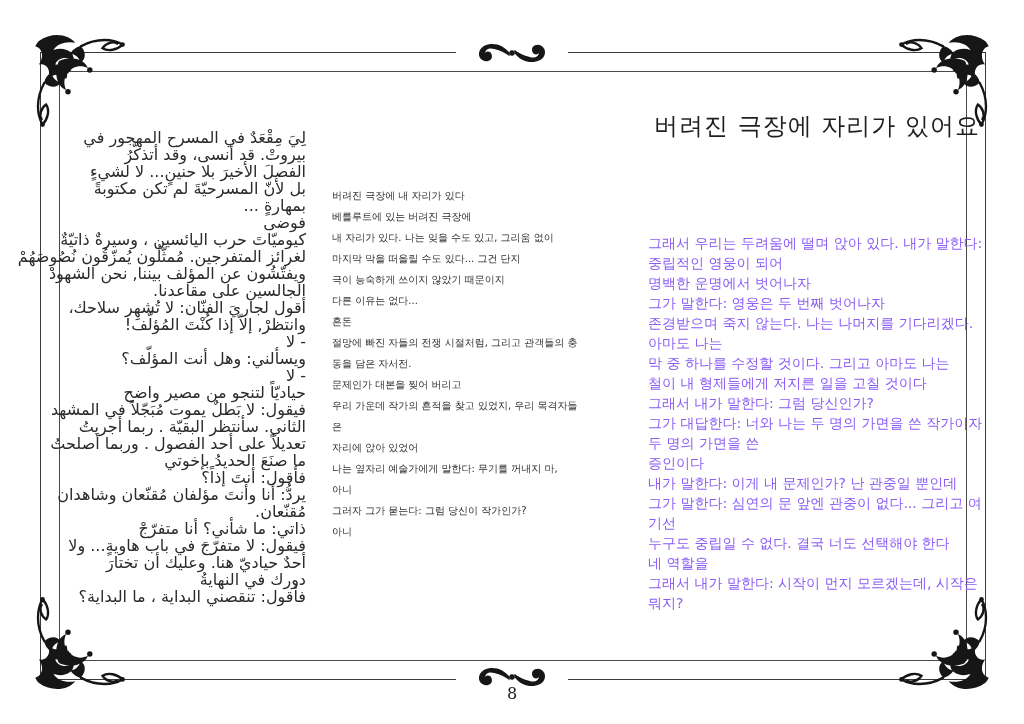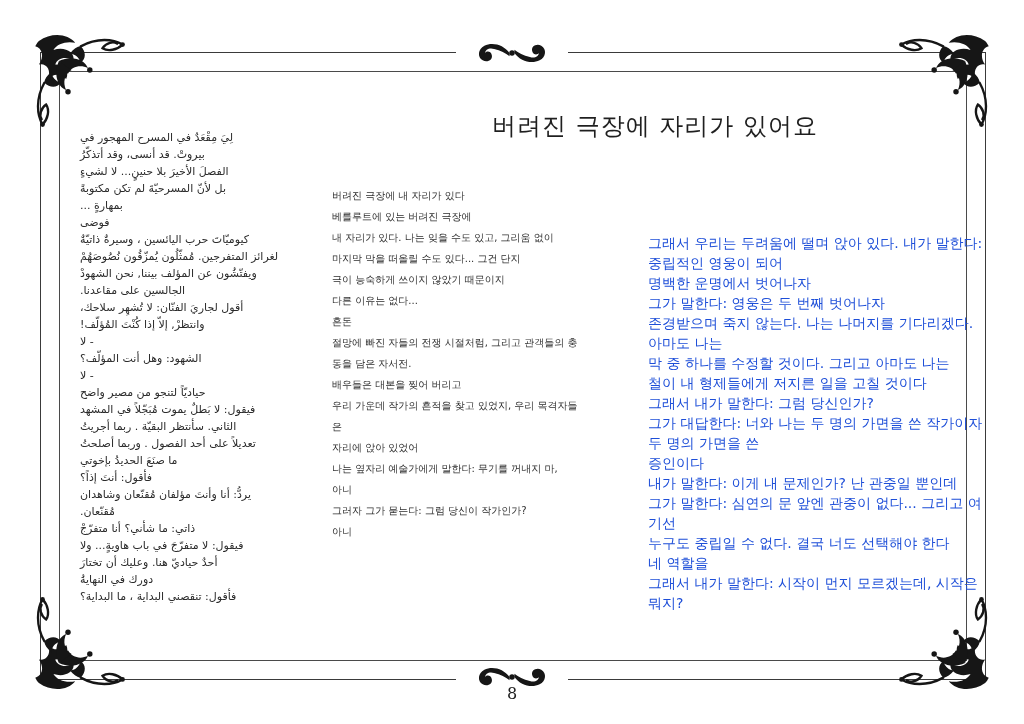--- a/index.html
+++ b/index.html
@@ -29,37 +29,37 @@
   .center-orn{
     position:absolute;left:456px;width:112px;height:26px;background:#ffffff;
   }
   .center-orn svg{width:100%;height:100%;display:block;}
   .center-orn.top{top:40px;}
   .center-orn.bottom{top:664px;}
 
   
   .title{
     position:absolute;left:330px;top:110px;width:650px;margin:0;
-    text-align:center;font-size:24px;font-weight:500;color:#1f1f1f;
+    text-align:right;font-size:24px;font-weight:500;color:#1f1f1f;
     letter-spacing:1px;
   }
   .col{position:absolute;}
   .col .tline{white-space:nowrap;}
   .col-arabic{
     left:80px;top:129px;width:226px;
-    direction:rtl;text-align:left;
-    font-size:11px;line-height:17px;color:#2b2b2b;
+    direction:rtl;text-align:right;
+    font-size:16px;line-height:17px;color:#2b2b2b;
   }
   .col-k-mid{
     left:332px;top:185px;width:300px;
     font-size:10px;line-height:21px;color:#2e2e2e;
   }
   .col-k-right{
     left:648px;top:233px;width:312px;
-    font-size:14px;line-height:20px;color:#1d4ed8;
+    font-size:14px;line-height:20px;color:#8b5cf6;
   }
   .pagenum{
     position:absolute;left:0;top:684px;width:1024px;text-align:center;
     font-family:"DejaVu Serif","Liberation Serif",serif;
     font-size:16px;color:#222;
   }
 </style>
 </head>
 <body>
 
@@ -140,21 +140,21 @@
       <div class="tline">بل لأنّ المسرحيّةَ لم تكن مكتوبةً</div>
       <div class="tline">بمهارةٍ ...</div>
       <div class="tline">فوضى</div>
       <div class="tline">كيوميّاتَ حرب اليائسين ، وسيرةٌ ذاتيّةٌ</div>
       <div class="tline">لغرائز المتفرجين. مُمثّلُون يُمزّقُون نُصُوصَهُمْ</div>
       <div class="tline">ويفتّشُون عن المؤلف بيننا, نحن الشهودْ</div>
       <div class="tline">الجالسين على مقاعدنا.</div>
       <div class="tline">أقول لجاريَ الفنّان: لا تُشهِر سلاحك،</div>
       <div class="tline">وانتظرْ, إلاّ إذا كُنْتَ المُؤلّف!</div>
       <div class="tline">- لا</div>
-      <div class="tline">الشهود: وهل أنت المؤلّف؟</div>
+      <div class="tline">ويسألني: وهل أنت المؤلّف؟</div>
       <div class="tline">- لا</div>
       <div class="tline">حياديّاً لتنجو من مصير واضح</div>
       <div class="tline">فيقول: لا بَطلٌ يموت مُبَجّلاً في المشهد</div>
       <div class="tline">الثاني. سأنتظر البقيّة . ربما أجريتُ</div>
       <div class="tline">تعديلاً على أحد الفصول . وربما أصلحتُ</div>
       <div class="tline">ما صنَعَ الحديدُ بإخوتي</div>
       <div class="tline">فأقول: أنتَ إذاً؟</div>
       <div class="tline">يردُّ: أنا وأنتَ مؤلفان مُقنّعان وشاهدان</div>
       <div class="tline">مُقنّعان.</div>
       <div class="tline">ذاتي: ما شأني؟ أنا متفرّجْ</div>
@@ -167,21 +167,21 @@
   <div class="col col-k-mid">
       <div class="tline">버려진 극장에 내 자리가 있다</div>
       <div class="tline">베를루트에 있는 버려진 극장에</div>
       <div class="tline">내 자리가 있다. 나는 잊을 수도 있고, 그리움 없이</div>
       <div class="tline">마지막 막을 떠올릴 수도 있다... 그건 단지</div>
       <div class="tline">극이 능숙하게 쓰이지 않았기 때문이지</div>
       <div class="tline">다른 이유는 없다...</div>
       <div class="tline">혼돈</div>
       <div class="tline">절망에 빠진 자들의 전쟁 시절처럼, 그리고 관객들의 충</div>
       <div class="tline">동을 담은 자서전.</div>
-      <div class="tline">배우들은 대본을 찢어 버리고</div>
+      <div class="tline">문제인가 대본을 찢어 버리고</div>
       <div class="tline">우리 가운데 작가의 흔적을 찾고 있었지, 우리 목격자들</div>
       <div class="tline">은</div>
       <div class="tline">자리에 앉아 있었어</div>
       <div class="tline">나는 옆자리 예술가에게 말한다: 무기를 꺼내지 마,</div>
       <div class="tline">아니</div>
       <div class="tline">그러자 그가 묻는다: 그럼 당신이 작가인가?</div>
       <div class="tline">아니</div>
     </div>
 
   <div class="col col-k-right">

